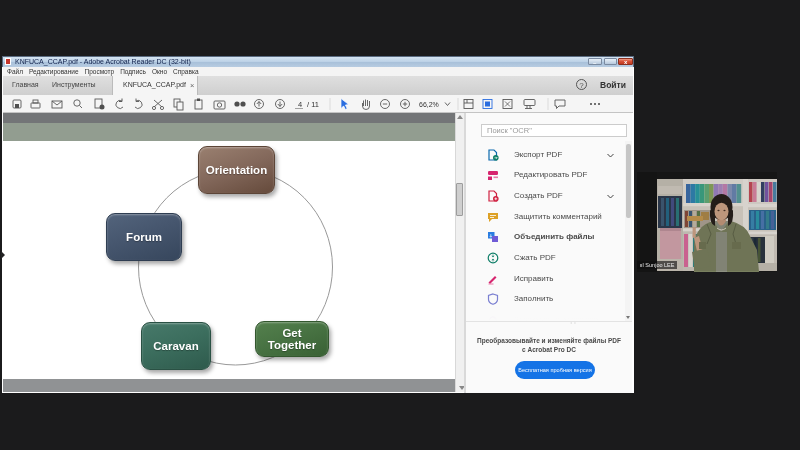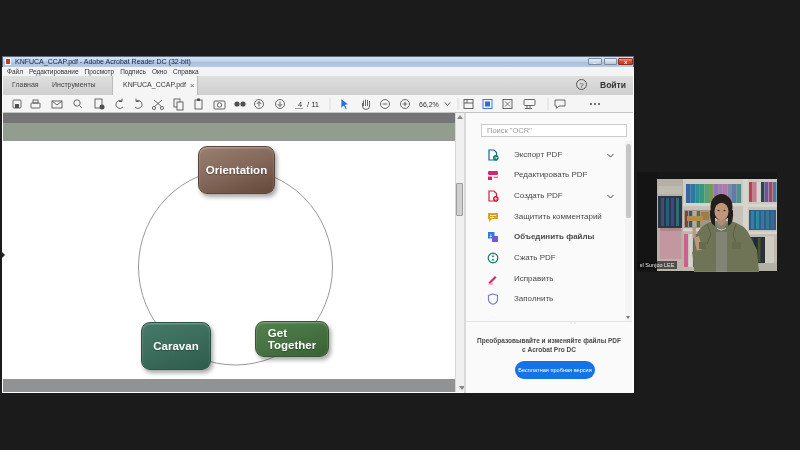--- a/index.html
+++ b/index.html
@@ -43,21 +43,21 @@
   #vscroll { left:455px; top:113px; width:9px; height:279px; background:#f0f0f0; border-left:1px solid #d8d8d8;}
   #vthumb { left:456px; top:183px; width:7px; height:33px; background:#cfcfcf; border:1px solid #9d9d9d; border-radius:1px;}
   #divider { left:464px; top:113px; width:2px; height:280px; background:#d9d9d9; }
   #panearrow-l { left:1px; top:251px; width:0; height:0; border-top:4px solid transparent;
      border-bottom:4px solid transparent; border-left:4px solid #222; }
   #panearrow-r { left:466px; top:247px; width:0; height:0; border-top:3px solid transparent;
      border-bottom:3px solid transparent; border-left:3px solid #555; }
 
   
   .node { position:absolute; border-radius:9px; color:#fff; font-weight:bold; font-size:11.5px;
-    display:flex; align-items:center; justify-content:center; line-height:12px;
+    display:flex; align-items:center; justify-content:center; text-align:center; line-height:12px;
     box-shadow:2px 3px 4px rgba(0,0,0,0.35), inset 0 1px 2px rgba(255,255,255,0.35);
     text-shadow:0 1px 1px rgba(0,0,0,0.3); }
   #n1 { left:198px; top:146px; width:77px; height:48px;
     background:linear-gradient(160deg,#9a8070 0%,#82675a 50%,#654a3b 100%); border:1px solid #5c4537;}
   #n2 { left:106px; top:213px; width:76px; height:48px;
     background:linear-gradient(160deg,#53647c 0%,#46566e 45%,#36465c 100%); border:1px solid #2f3e52;}
   #n3 { left:290px; top:214px; width:75px; height:48px;
     background:linear-gradient(160deg,#8b9158 0%,#7d844c 45%,#697038 100%); border:1px solid #5b6233;}
   #n4 { left:141px; top:322px; width:70px; height:48px;
     background:linear-gradient(160deg,#47796a 0%,#3c6e5e 45%,#2e5a4c 100%); border:1px solid #2a5144;}
@@ -193,20 +193,21 @@
 
   <div id="doc" class="abs"></div>
   <div id="band-green" class="abs"></div>
   <div id="page" class="abs">
     <svg width="452" height="238" viewBox="0 0 452 238" style="position:absolute;left:0;top:0;">
       <ellipse cx="232.5" cy="126" rx="97" ry="98" fill="none" stroke="#999" stroke-width="1"></ellipse>
     </svg>
   </div>
   <div id="band-bot" class="abs"></div>
   <div class="node abs" id="n1">Orientation</div>
+  <div class="node abs" id="n2">Forum</div>
   <div class="node abs" id="n4">Caravan</div>
   <div class="node abs" id="n5">Get<br>Together</div>
 
   <div id="vscroll" class="abs"></div>
   <div id="vthumb" class="abs"></div>
   <div class="abs" style="left:457px;top:115px;width:0;height:0;border-left:3px solid transparent;border-right:3px solid transparent;border-bottom:4px solid #888;"></div>
   <div class="abs" style="left:459px;top:386px;width:0;height:0;border-left:3px solid transparent;border-right:3px solid transparent;border-top:4px solid #888;"></div>
   <div id="divider" class="abs"></div>
   <div id="panearrow-l" class="abs"></div>
   <div id="panearrow-r" class="abs"></div>

